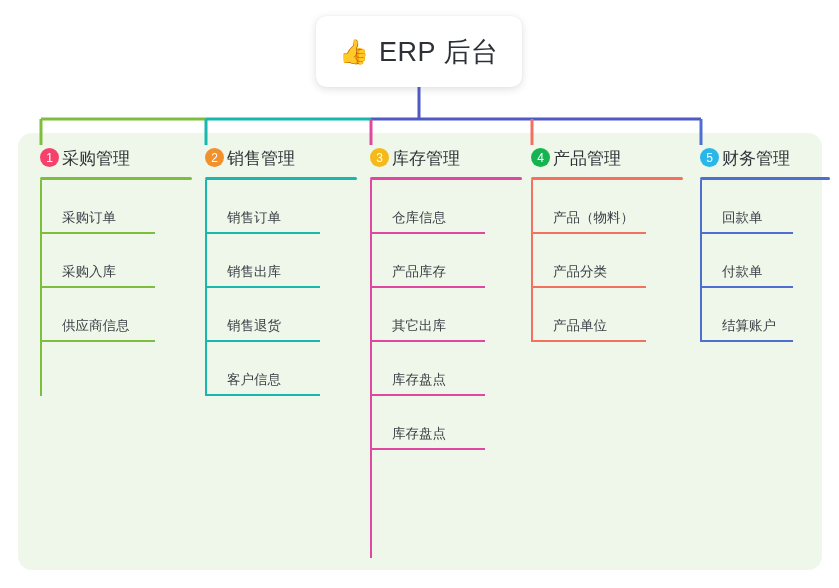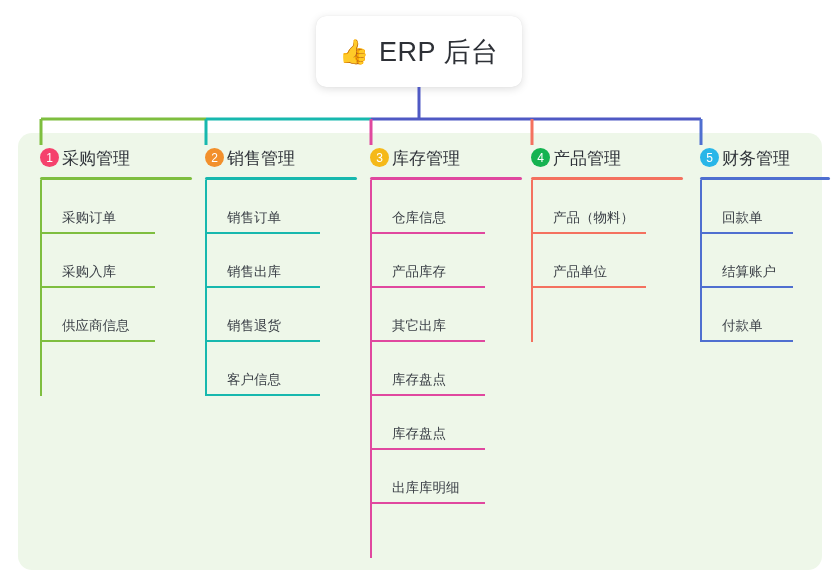--- a/index.html
+++ b/index.html
@@ -187,59 +187,59 @@
           <div class="leaf-rule" style="background: rgb(224, 72, 159); width: 115px;"></div>
         </div>
         <div class="leaf">
           <span class="leaf-label">库存盘点</span>
           <div class="leaf-rule" style="background: rgb(224, 72, 159); width: 115px;"></div>
         </div>
         <div class="leaf">
           <span class="leaf-label">库存盘点</span>
           <div class="leaf-rule" style="background: rgb(224, 72, 159); width: 115px;"></div>
         </div>
-        <div class="leaf">
-          <span class="leaf-label">出库库明细</span>
-          <div class="leaf-rule" style="background: rgb(224, 72, 159); width: 115px;"></div>
-        </div>
       </div>
     </div>
     <div class="column" style="left: 531px; width: 152px;">
       <div class="col-head">
         <span class="badge" style="background: rgb(21, 179, 81);">4</span>
         <span class="col-title">产品管理</span>
       </div>
       <div class="head-rule" style="background: rgb(244, 113, 95); width: 152px;"></div>
       <div class="leaves">
         <div class="trunk" style="background: rgb(244, 113, 95); height: 162px;"></div>
         <div class="leaf">
           <span class="leaf-label">产品（物料）</span>
           <div class="leaf-rule" style="background: rgb(244, 113, 95); width: 115px;"></div>
         </div>
         <div class="leaf">
+          <span class="leaf-label">产品分类</span>
+          <div class="leaf-rule" style="background: rgb(244, 113, 95); width: 115px;"></div>
+        </div>
+        <div class="leaf">
           <span class="leaf-label">产品单位</span>
           <div class="leaf-rule" style="background: rgb(244, 113, 95); width: 115px;"></div>
         </div>
       </div>
     </div>
     <div class="column" style="left: 700px; width: 130px;">
       <div class="col-head">
         <span class="badge" style="background: rgb(41, 182, 232);">5</span>
         <span class="col-title">财务管理</span>
       </div>
       <div class="head-rule" style="background: rgb(79, 111, 208); width: 130px;"></div>
       <div class="leaves">
         <div class="trunk" style="background: rgb(79, 111, 208); height: 162px;"></div>
         <div class="leaf">
           <span class="leaf-label">回款单</span>
           <div class="leaf-rule" style="background: rgb(79, 111, 208); width: 93px;"></div>
         </div>
         <div class="leaf">
+          <span class="leaf-label">付款单</span>
+          <div class="leaf-rule" style="background: rgb(79, 111, 208); width: 93px;"></div>
+        </div>
+        <div class="leaf">
           <span class="leaf-label">结算账户</span>
           <div class="leaf-rule" style="background: rgb(79, 111, 208); width: 93px;"></div>
         </div>
-        <div class="leaf">
-          <span class="leaf-label">付款单</span>
-          <div class="leaf-rule" style="background: rgb(79, 111, 208); width: 93px;"></div>
-        </div>
       </div>
     </div>
   </div>
 
 </body></html>

